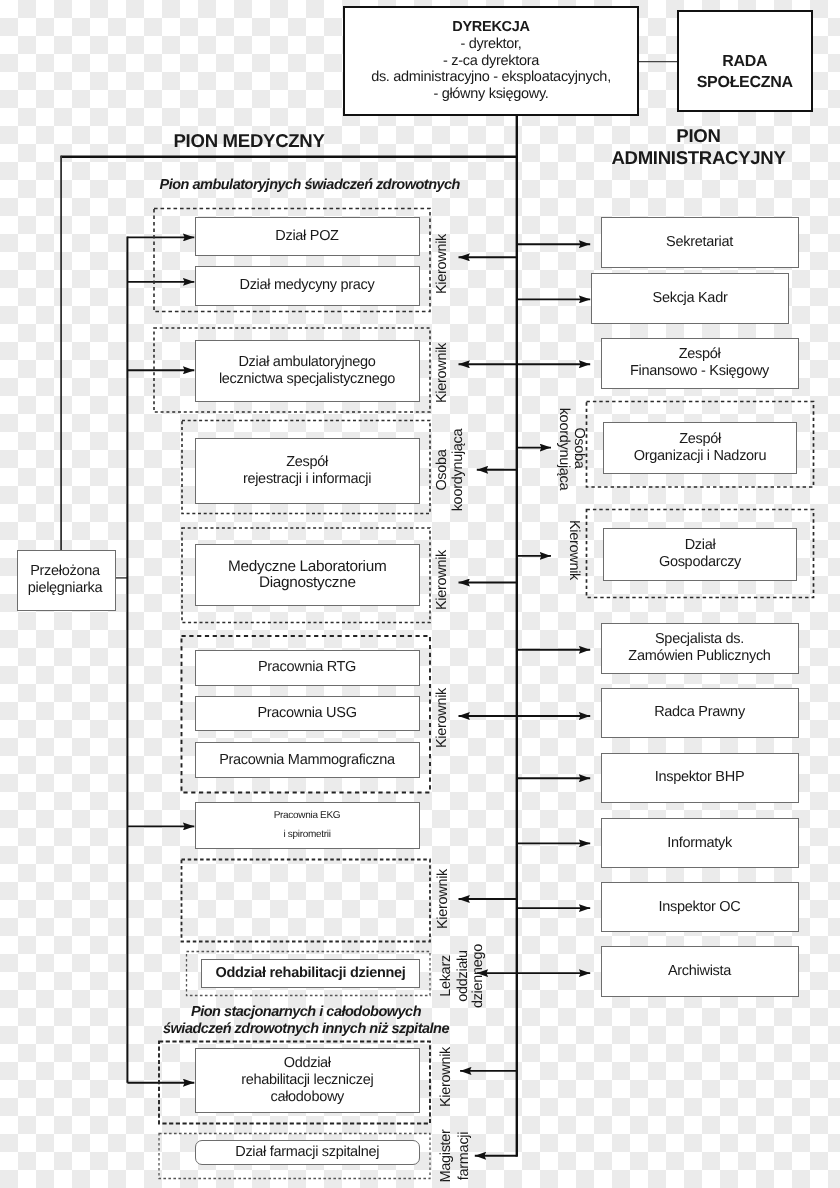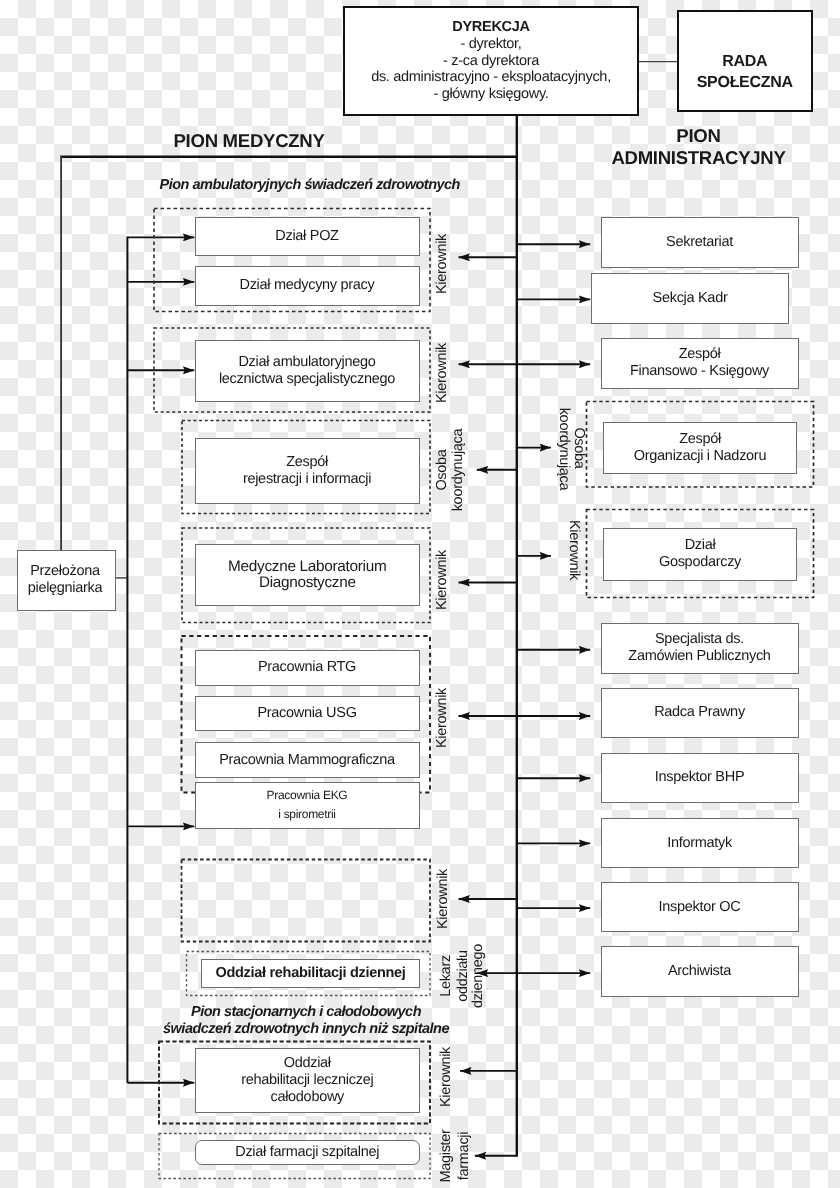--- a/index.html
+++ b/index.html
@@ -123,21 +123,21 @@
     </div>
 <div class="box thin" style="left:194.5px;top:650.0px;width:225.0px;height:35.5px;">
       <span>Pracownia RTG</span>
     </div>
 <div class="box thin" style="left:194.5px;top:695.5px;width:225.0px;height:35.5px;">
       <span>Pracownia USG</span>
     </div>
 <div class="box thin" style="left:194.5px;top:742.0px;width:225.0px;height:36.0px;">
       <span>Pracownia Mammograficzna</span>
     </div>
-<div class="box thin" style="left:194.5px;top:782px;width:225.0px;height:46.5px;font-size:12px;line-height:19.2px;">
+<div class="box thin" style="left:194.5px;top:802.0px;width:225.0px;height:46.5px;font-size:10px;line-height:19.2px;">
       <span>Pracownia EKG</span>
       <span>i spirometrii</span>
     </div>
 <div class="box thin" style="left:201px;top:958.5px;width:219px;height:29.5px;font-weight:bold;">
       <span>Oddział rehabilitacji dziennej</span>
     </div>
 <div class="box thin" style="left:195.0px;top:1048.0px;width:224.5px;height:64.5px;">
       <span>Oddział</span>
       <span>rehabilitacji leczniczej</span>
       <span>całodobowy</span>

